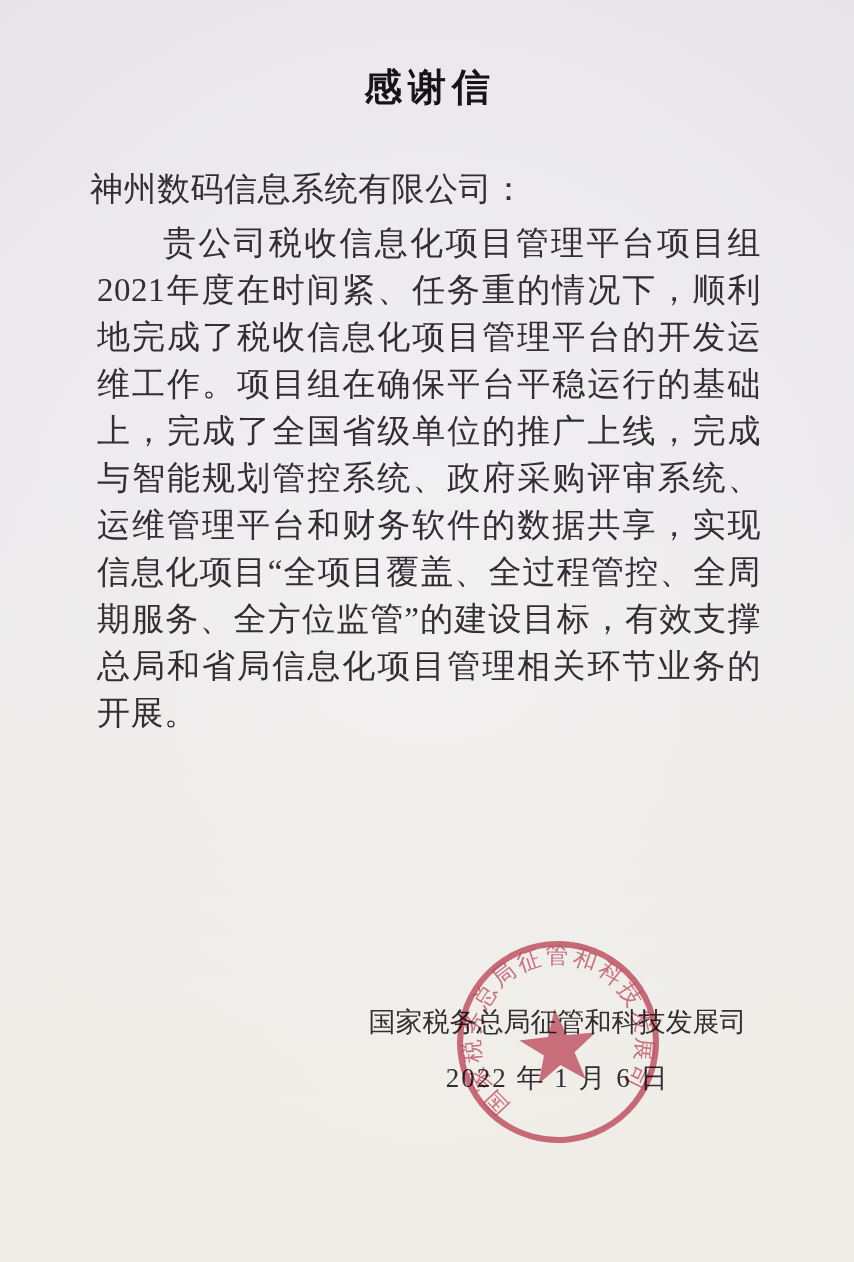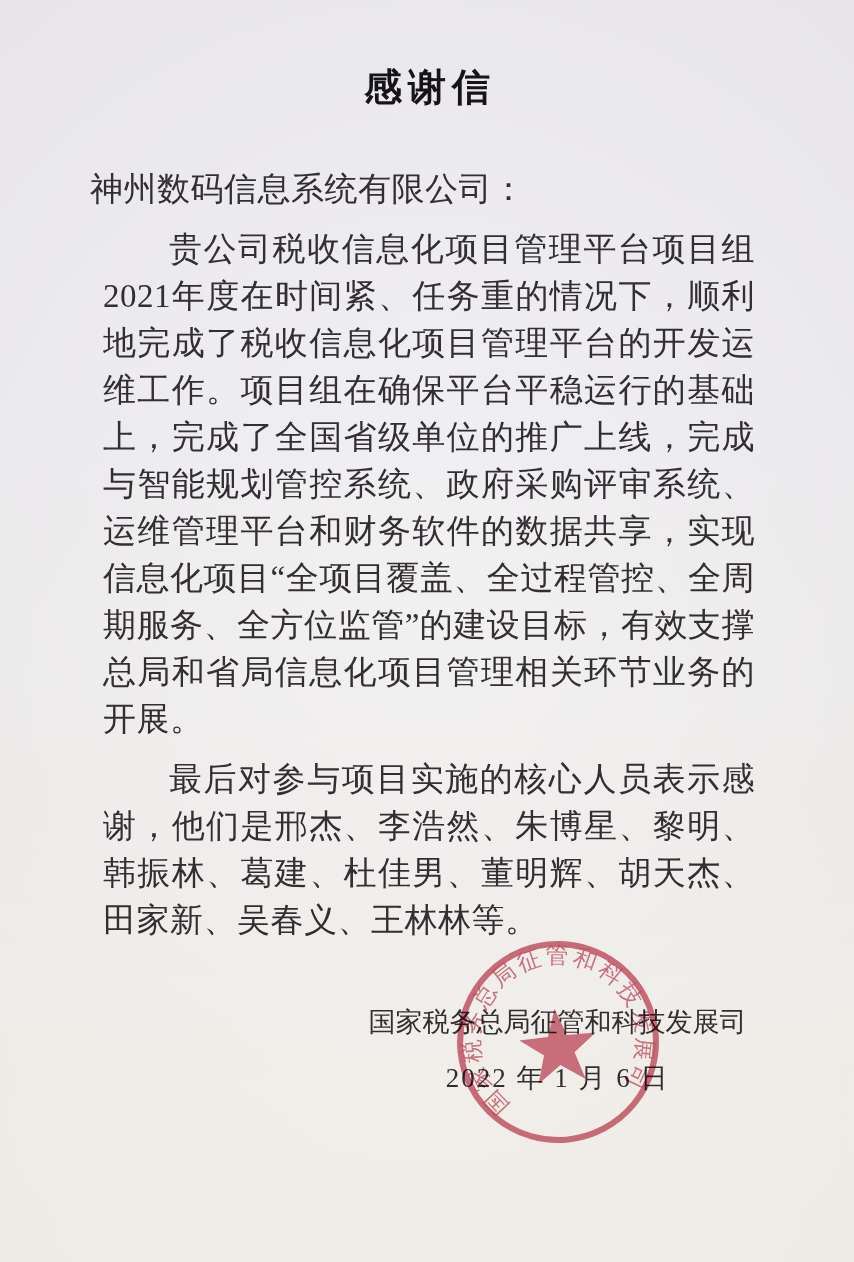--- a/index.html
+++ b/index.html
@@ -40,21 +40,21 @@
     font-size: 33px;
     line-height: 47px;
     letter-spacing: 0.5px;
     text-align: justify;
     text-justify: inter-ideograph;
   }
   .salutation {
     margin: 0;
   }
   .para {
-    margin: 13px;
+    margin: 7px;
     text-indent: 2em;
   }
   .signature-block {
     position: absolute;
     top: 1002px;
     left: 355px;
     width: 405px;
     text-align: center;
     font-size: 27px;
     line-height: 40px;
@@ -77,21 +77,20 @@
 </head>
 <body>
 
 <div class="page">
 
   <div class="letter-title">感谢信</div>
 
   <div class="letter-body">
     <p class="salutation">神州数码信息系统有限公司：</p>
     <p class="para">贵公司税收信息化项目管理平台项目组2021年度在时间紧、任务重的情况下，顺利地完成了税收信息化项目管理平台的开发运维工作。项目组在确保平台平稳运行的基础上，完成了全国省级单位的推广上线，完成与智能规划管控系统、政府采购评审系统、运维管理平台和财务软件的数据共享，实现信息化项目“全项目覆盖、全过程管控、全周期服务、全方位监管”的建设目标，有效支撑总局和省局信息化项目管理相关环节业务的开展。</p>
-    <p class="para">最后对参与项目实施的核心人员表示感谢，他们是邢杰、李浩然、朱博星、黎明、韩振林、葛建、杜佳男、董明辉、胡天杰、田家新、吴春义、王林林等。</p>
   </div>
 
   <div class="signature-block">
     <p class="signature-line">国家税务总局征管和科技发展司</p>
     <p class="date-line">2022 年 1 月 6 日</p>
   </div>
 
   <div class="stamp">
     <svg viewBox="0 0 210 210" xmlns="http://www.w3.org/2000/svg">
       <defs>

